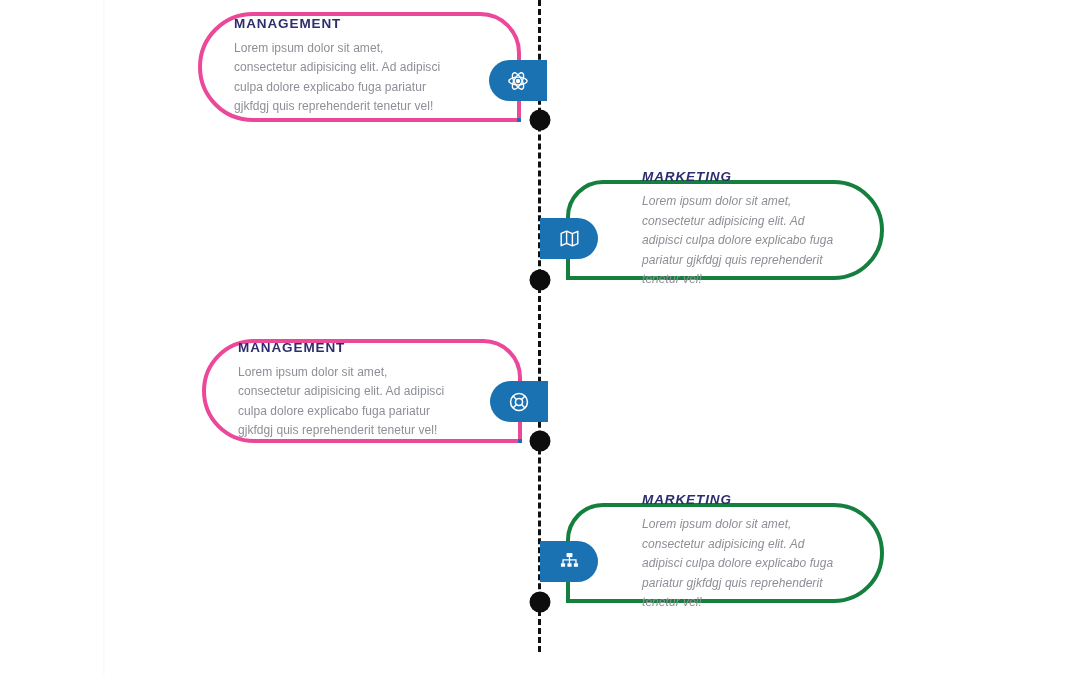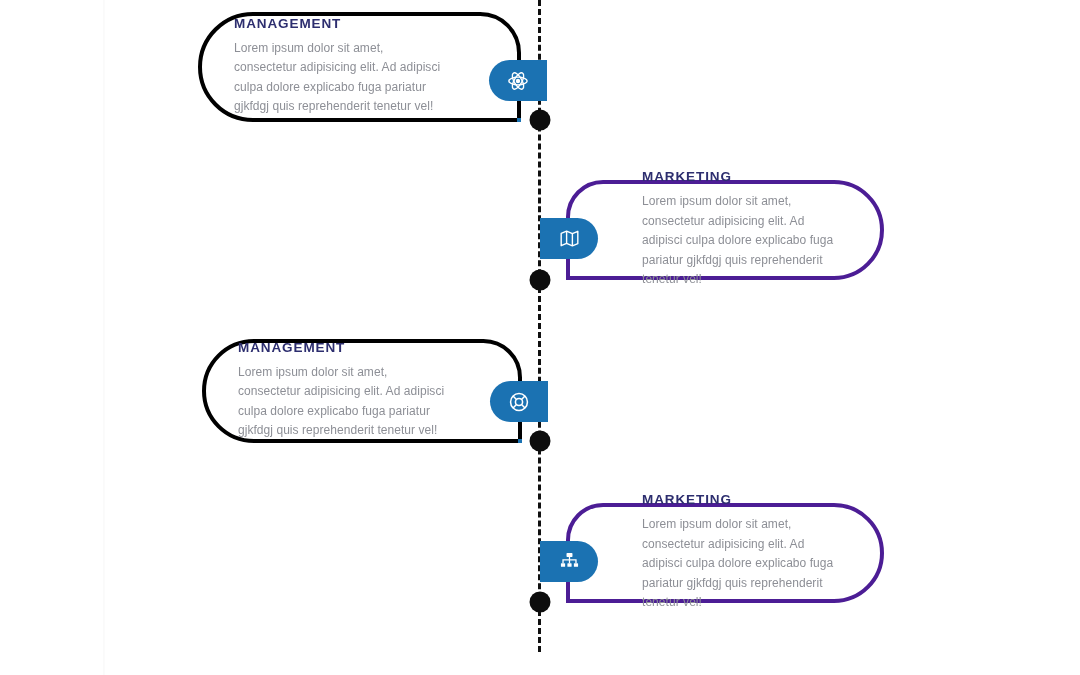--- a/index.html
+++ b/index.html
@@ -52,34 +52,35 @@
 
   
   .card {
     position: absolute;
     box-sizing: border-box;
     background: #ffffff;
   }
 
   
   .card.left {
-    border: 4px solid #000000;
+    border: 4px solid #ec4899;
     border-top-left-radius: 62px;
     border-bottom-left-radius: 62px;
     border-top-right-radius: 46px;
     border-bottom-right-radius: 0px;
   }
 
   
   .card.right {
-    border: 4px solid #4c1d95;
+    border: 4px solid #15803d;
     border-top-right-radius: 62px;
     border-bottom-right-radius: 62px;
     border-top-left-radius: 46px;
     border-bottom-left-radius: 0px;
+    font-style: italic;
   }
 
   .card-body {
     position: absolute;
     top: 0;
     bottom: 0;
     display: flex;
     flex-direction: column;
     justify-content: center;
   }

